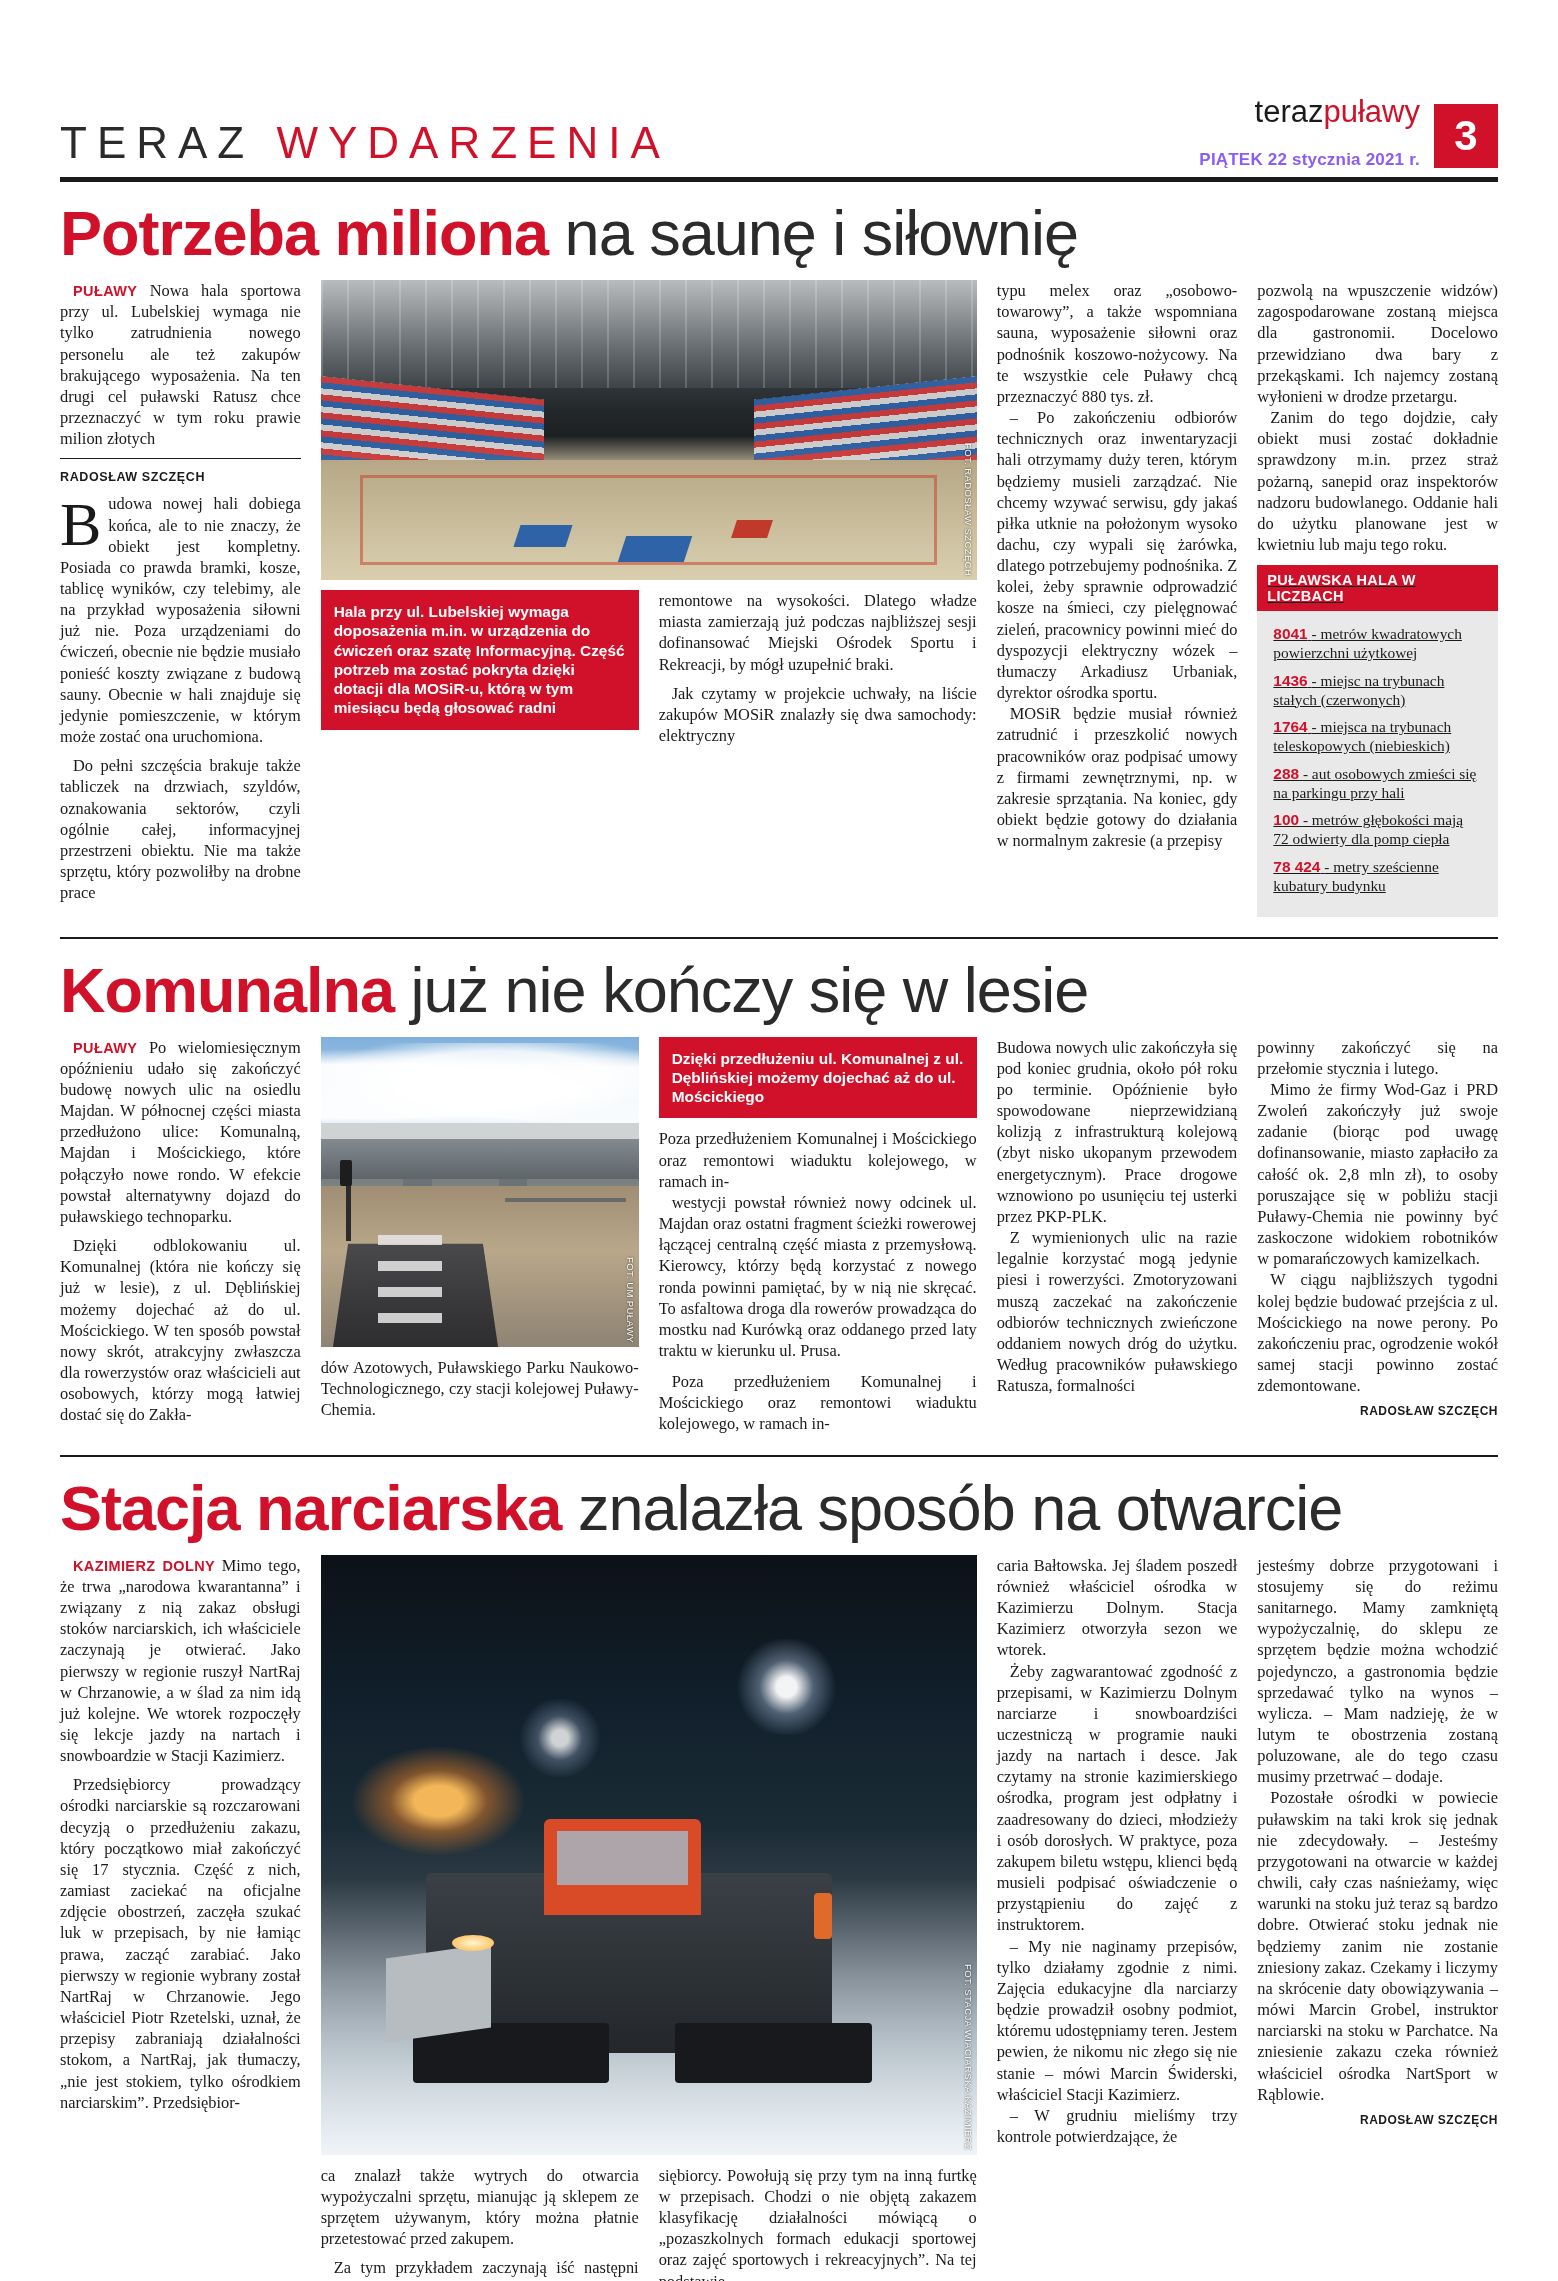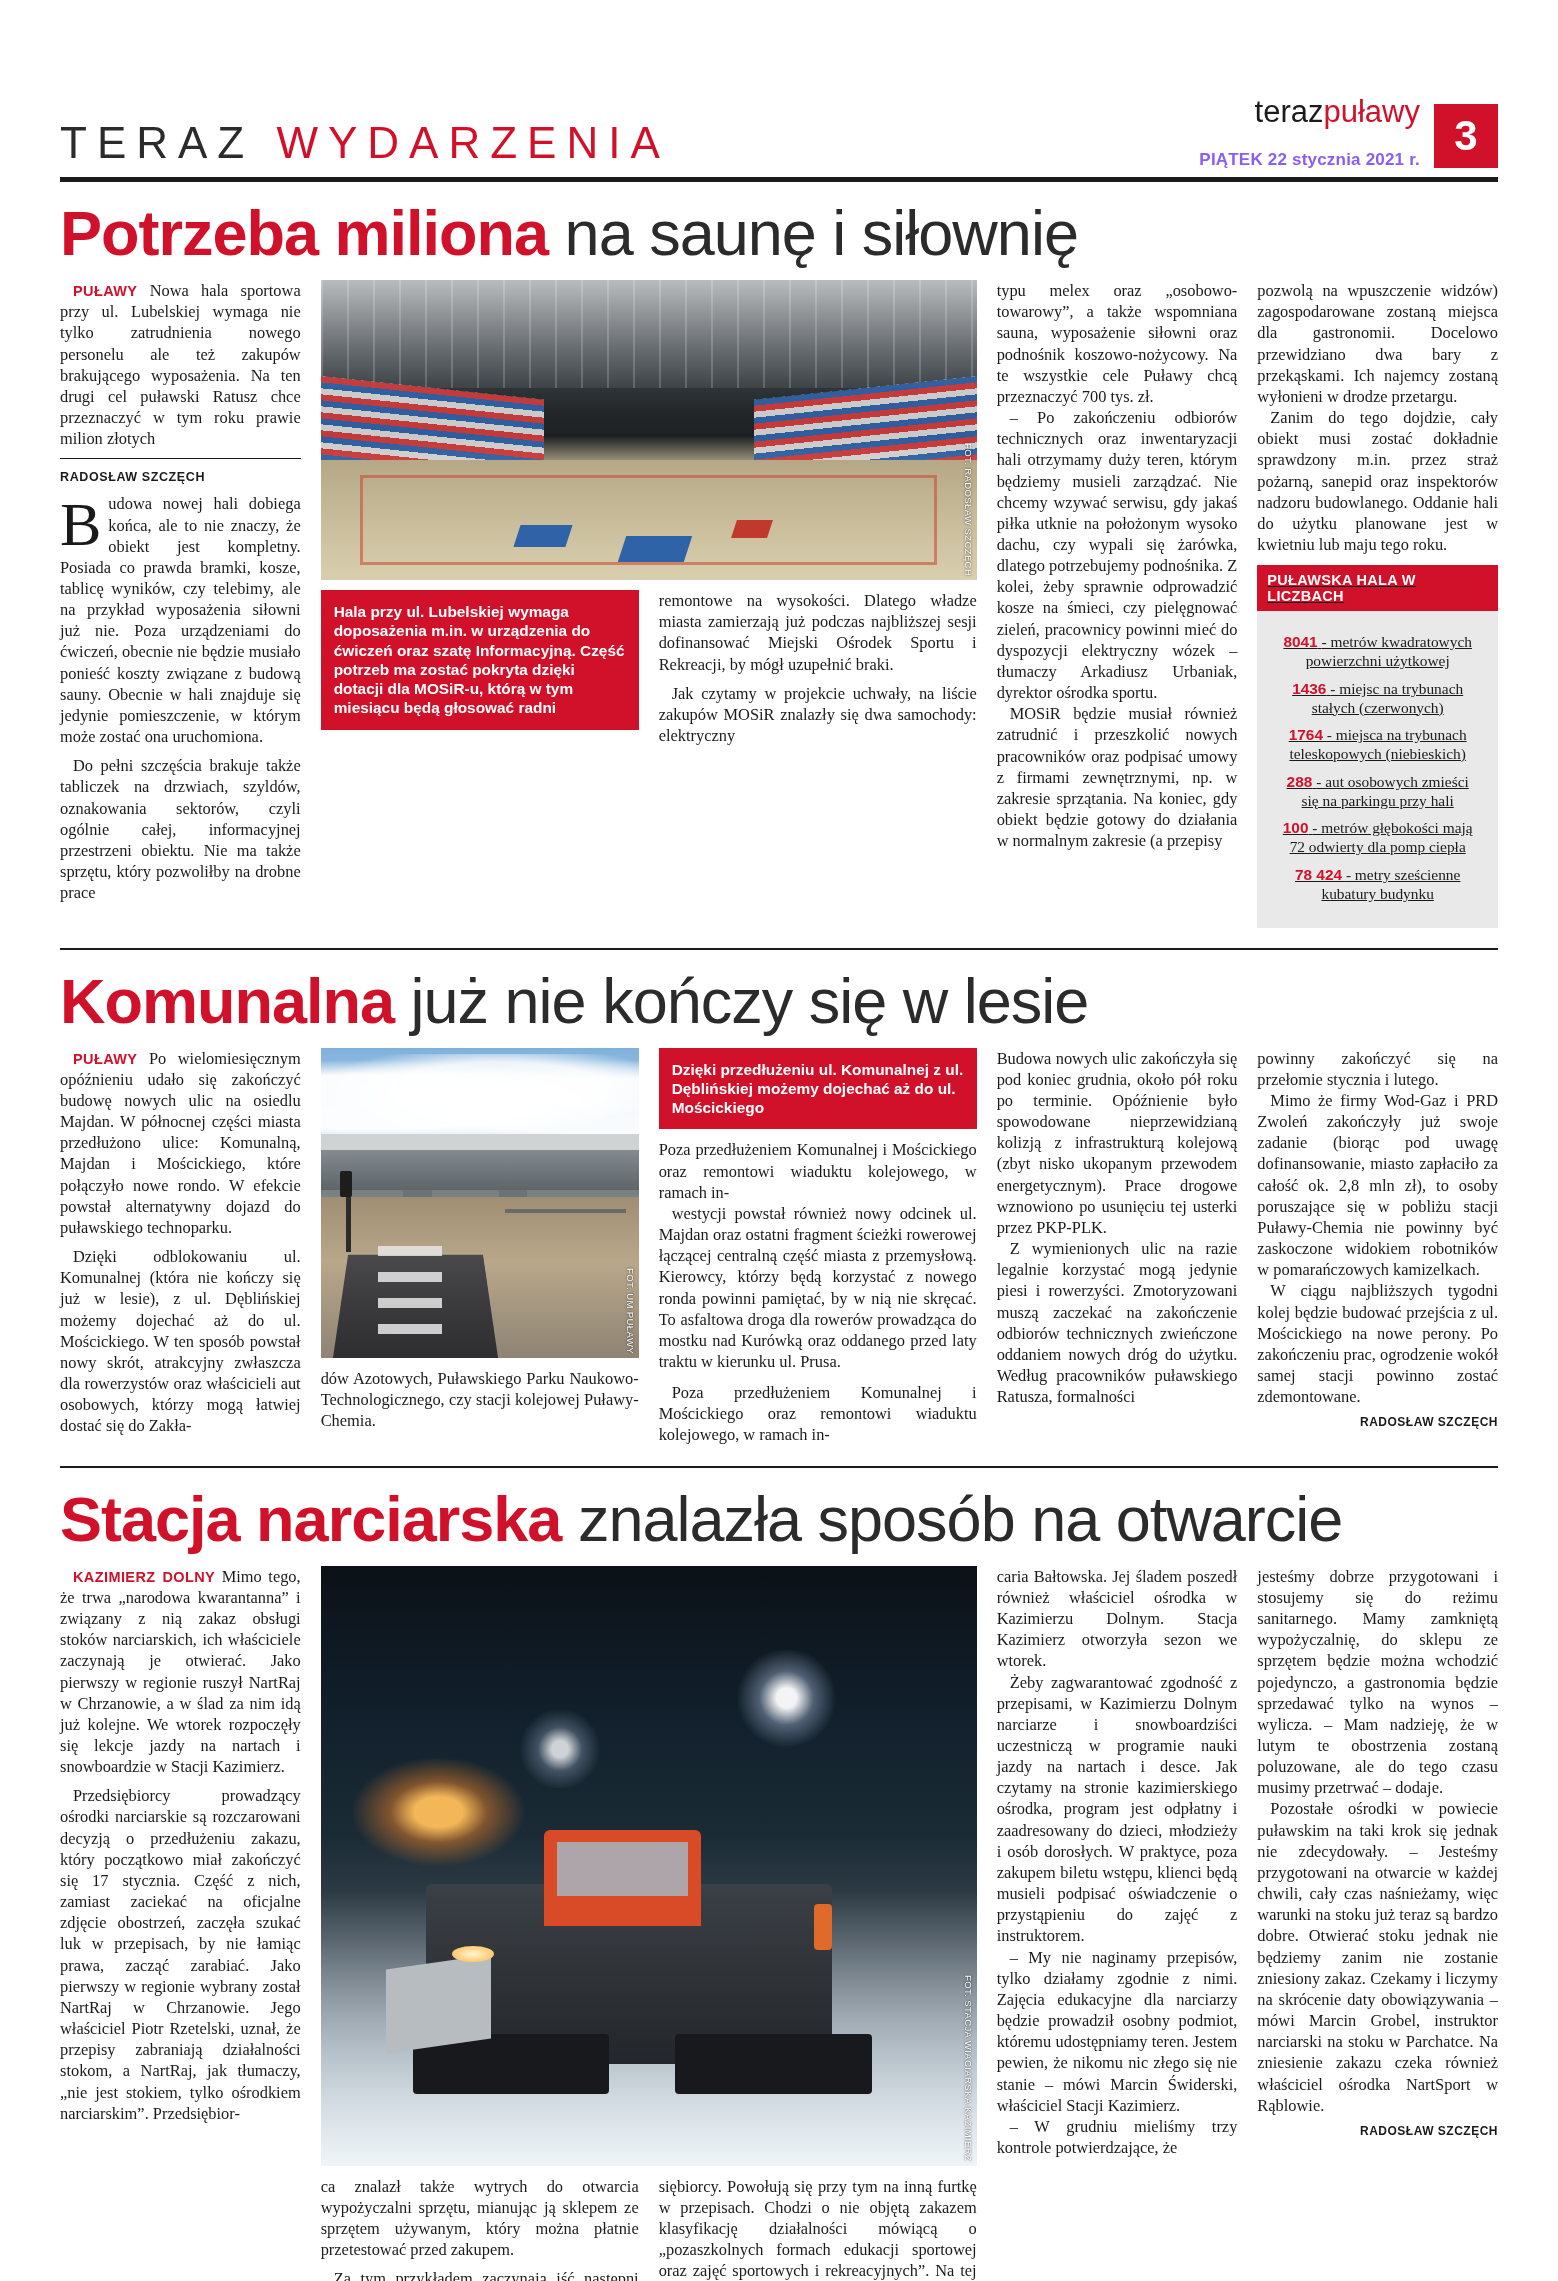--- a/index.html
+++ b/index.html
@@ -113,21 +113,21 @@
 
   
   .callout {
     background:#d1112a; color:#ffffff; font-family:"Liberation Sans", sans-serif;
     font-weight:700; font-size:15.4px; line-height:1.25; padding:12px 13px;
   }
 
   
   .facts { background:#e9e9e9; padding:0 0 12px 0;text-decoration:underline; }
   .facts-title { background:#d1112a; color:#fff; font-family:"Liberation Sans", sans-serif; font-weight:700; font-size:14.5px; letter-spacing:.3px; padding:7px 10px; }
-  .facts ul { list-style:none; margin:12px; padding:10px 12px 0 12px;text-align:center; }
+  .facts ul { list-style:none; margin:4px; padding:10px 12px 0 12px; }
   .facts li { font-size:15.4px; line-height:1.22; margin-bottom:9px; }
   .facts li b { color:#d1112a; font-family:"Liberation Sans", serif; font-weight:700; }
 
   .section-rule { border-top:2px solid #1b1b1b; margin:20px 0 0 0; }
 
   .caption-credit-v {
     position:absolute; right:3px; bottom:4px; writing-mode:vertical-rl;
     font-family:"Liberation Sans", sans-serif; font-size:9.5px; color:#fff; letter-spacing:.4px;
     text-shadow:0 0 2px rgba(0,0,0,.85);
   }
@@ -192,21 +192,21 @@
         </div>
         <div class="col">
           <p class="noind">remontowe na wysokości. Dlatego władze miasta zamierzają już podczas najbliższej sesji dofinansować Miejski Ośrodek Sportu i Rekreacji, by mógł uzupełnić braki.</p>
           <div class="sp8"></div>
           <p>Jak czytamy w projekcie uchwały, na liście zakupów MOSiR znalazły się dwa samochody: elektryczny</p>
         </div>
       </div>
     </div>
 
     <div class="col">
-      <p class="noind">typu melex oraz „osobowo-towarowy”, a także wspomniana sauna, wyposażenie siłowni oraz podnośnik koszowo-nożycowy. Na te wszystkie cele Puławy chcą przeznaczyć 700 tys. zł.</p>
+      <p class="noind">typu melex oraz „osobowo-towarowy”, a także wspomniana sauna, wyposażenie siłowni oraz podnośnik koszowo-nożycowy. Na te wszystkie cele Puławy chcą przeznaczyć 880 tys. zł.</p>
       <p>– Po zakończeniu odbiorów technicznych oraz inwentaryzacji hali otrzymamy duży teren, którym będziemy musieli zarządzać. Nie chcemy wzywać serwisu, gdy jakaś piłka utknie na położonym wysoko dachu, czy wypali się żarówka, dlatego potrzebujemy podnośnika. Z kolei, żeby sprawnie odprowadzić kosze na śmieci, czy pielęgnować zieleń, pracownicy powinni mieć do dyspozycji elektryczny wózek – tłumaczy Arkadiusz Urbaniak, dyrektor ośrodka sportu.</p>
       <p>MOSiR będzie musiał również zatrudnić i przeszkolić nowych pracowników oraz podpisać umowy z firmami zewnętrznymi, np. w zakresie sprzątania. Na koniec, gdy obiekt będzie gotowy do działania w normalnym zakresie (a przepisy</p>
     </div>
 
     <div class="col">
       <p class="noind">pozwolą na wpuszczenie widzów) zagospodarowane zostaną miejsca dla gastronomii. Docelowo przewidziano dwa bary z przekąskami. Ich najemcy zostaną wyłonieni w drodze przetargu.</p>
       <p>Zanim do tego dojdzie, cały obiekt musi zostać dokładnie sprawdzony m.in. przez straż pożarną, sanepid oraz inspektorów nadzoru budowlanego. Oddanie hali do użytku planowane jest w kwietniu lub maju tego roku.</p>
       <div class="sp10"></div>
       <div class="facts">
         <div class="facts-title">PUŁAWSKA HALA W LICZBACH</div>

